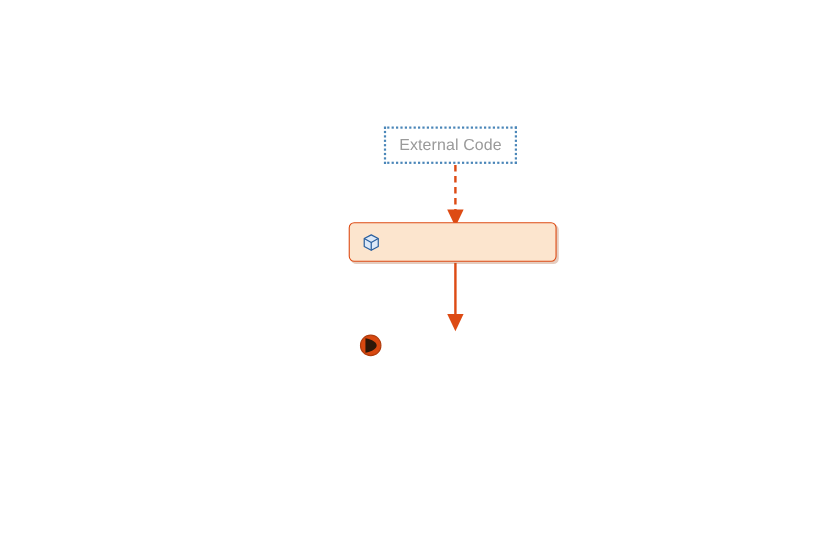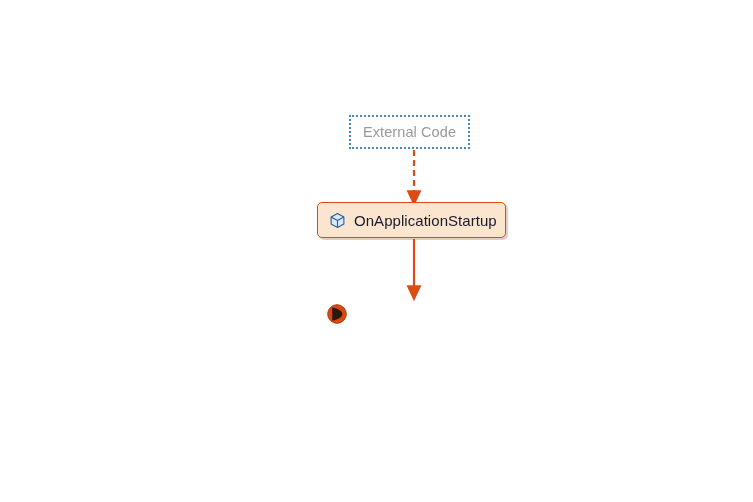--- a/index.html
+++ b/index.html
@@ -128,21 +128,20 @@
   <div class="node node-external">
     <span class="node-label">External Code</span>
   </div>
 
   <div class="node node-method node-startup">
     <svg class="cube-icon" viewBox="0 0 16 16" xmlns="http://www.w3.org/2000/svg">
       <path d="M8 1.4 L14 4.6 L14 11.4 L8 14.6 L2 11.4 L2 4.6 Z" fill="#dce8f7" stroke="#2a5f9e" stroke-width="1.05" stroke-linejoin="round"></path>
       <path d="M2 4.6 L8 7.9 L14 4.6" fill="none" stroke="#2a5f9e" stroke-width="1.05" stroke-linejoin="round"></path>
       <path d="M8 7.9 L8 14.6" fill="none" stroke="#2a5f9e" stroke-width="1.05"></path>
     </svg>
-    <span class="node-label">OnApplicationStartup</span>
   </div>
 
 
   <svg class="stack-marker" viewBox="0 0 22 22" xmlns="http://www.w3.org/2000/svg">
     <circle cx="11" cy="11" r="9.3" fill="#d9480f" stroke="#b03b0c" stroke-width="1"></circle>
     <path d="M6.2 4.4 C12.6 5.4 16.4 8.2 16.4 11 C16.4 13.8 12.6 16.6 6.2 17.6 Z" fill="#2e1708"></path>
   </svg>
 
 </div>
 

